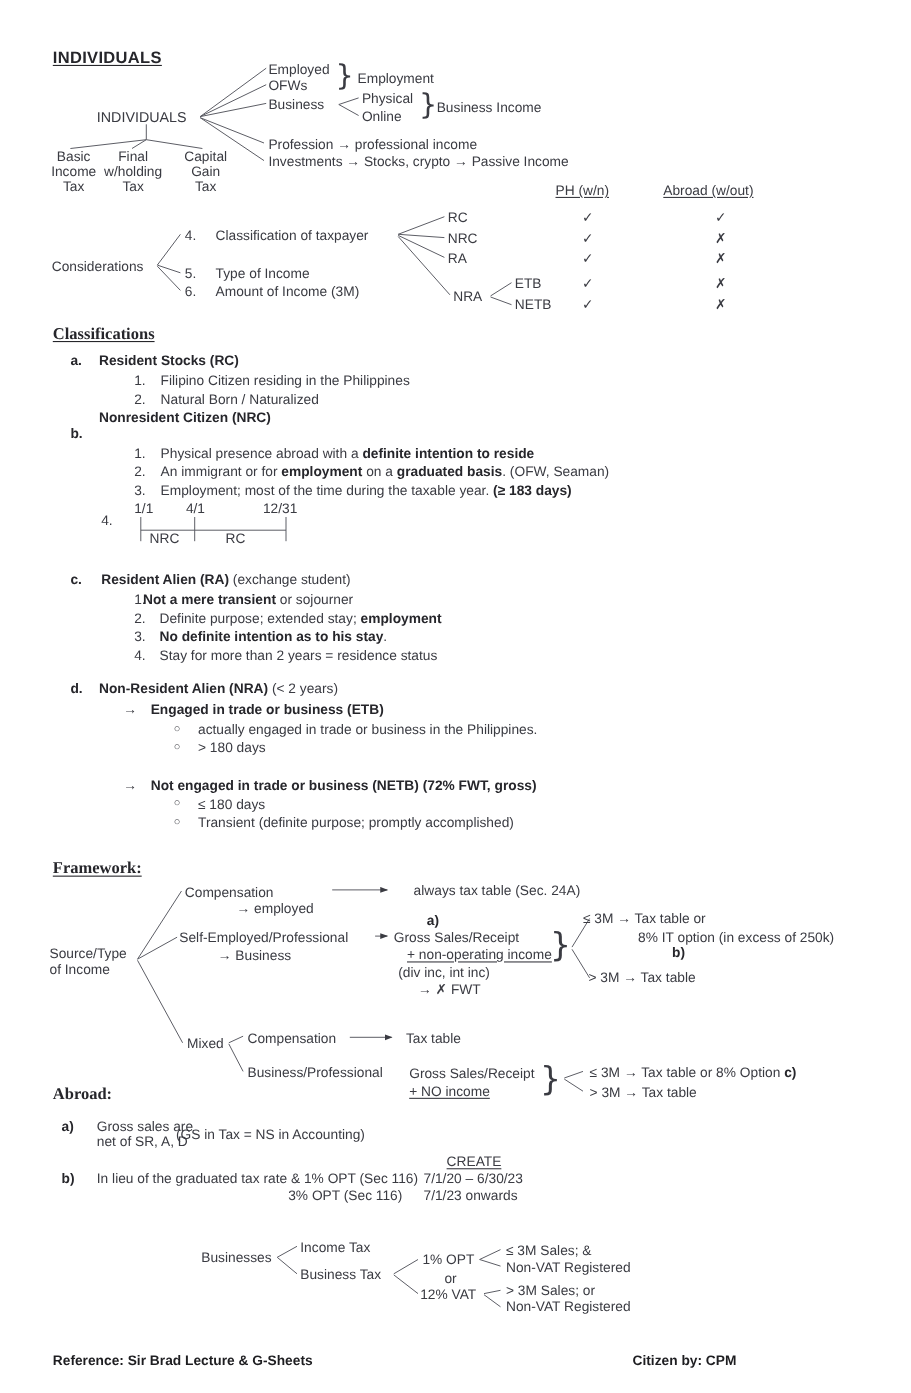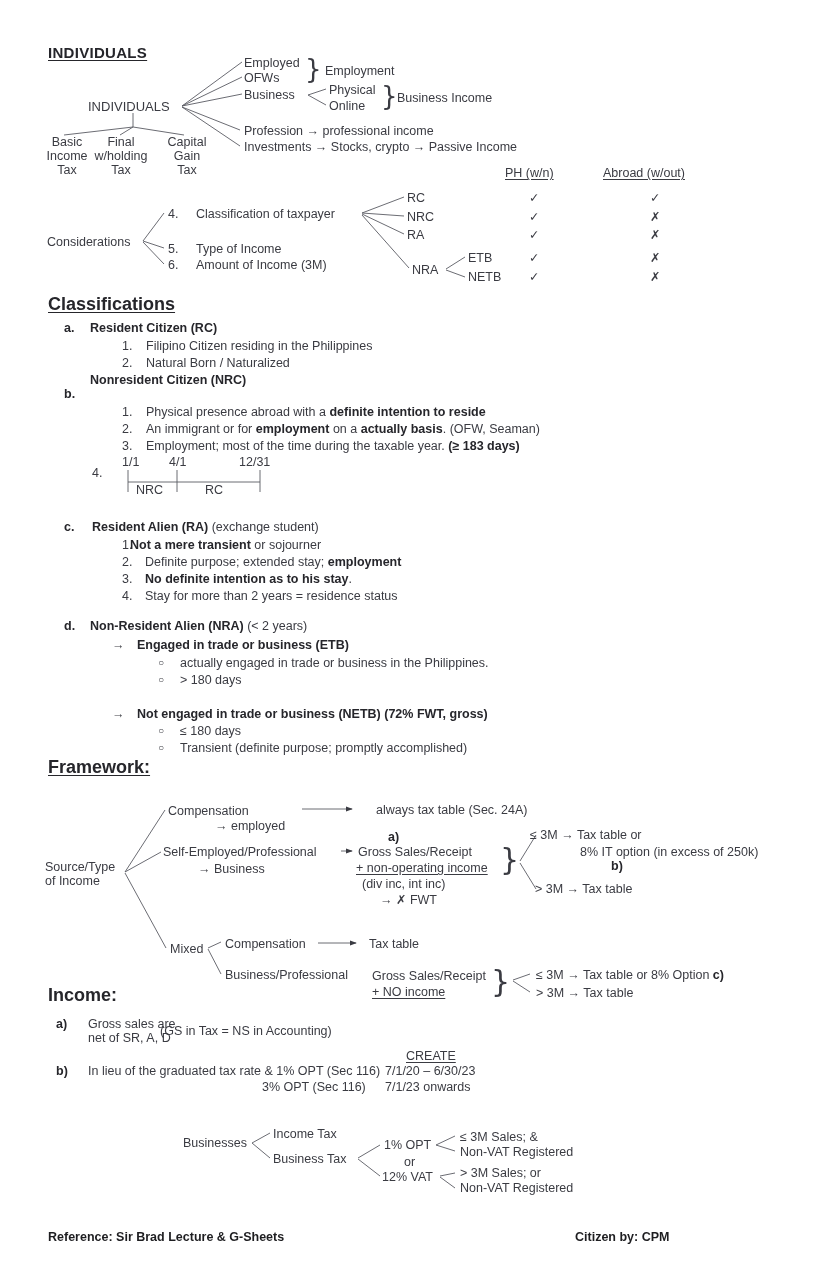--- a/index.html
+++ b/index.html
@@ -8,21 +8,21 @@
     font-family:"Liberation Sans","DejaVu Sans",sans-serif;
     color:#3a3b42;overflow:hidden;
   }
   .t{position:absolute;font-size:12.5px;line-height:14px;white-space:nowrap;}
   .b{font-weight:bold;}
   .dk{color:#26262b;}
   .u{text-decoration:underline;text-underline-offset:2px;}
   .pre{white-space:pre-line;}
   .ctr{text-align:center;}
   .title{font-size:15px;letter-spacing:.3px;}
-  .h2{font-size:18px;}
+  .h2{font-size:15px;font-family:Liberation Serif, serif;}
   .brace{font-family:"DejaVu Sans",sans-serif;font-weight:400;line-height:1;}
   .br26{font-size:26px;}
   .br30{font-size:30px;}
   svg.lines{position:absolute;left:0;top:0;pointer-events:none;}
 </style>
 </head>
 <body>
 
 <svg class="lines" width="828" height="1266" viewBox="0 0 828 1266">
   <defs>
@@ -133,32 +133,32 @@
 
 <span class="t" style="left:650px;top:191px">✓</span>
 <span class="t" style="left:650px;top:210px">✗</span>
 <span class="t" style="left:650px;top:228px">✗</span>
 <span class="t" style="left:650px;top:251px">✗</span>
 <span class="t" style="left:650px;top:270px">✗</span>
 
 <span class="t b u h2 dk" style="left:48px;top:297px">Classifications</span>
 
 <span class="t b dk" style="left:64px;top:321px">a.</span>
-<span class="t b dk" style="left:90px;top:321px">Resident Citizen (RC)</span>
+<span class="t b dk" style="left:90px;top:321px">Resident Stocks (RC)</span>
 <span class="t" style="left:122px;top:339px">1.</span>
 <span class="t" style="left:146px;top:339px">Filipino Citizen residing in the Philippines</span>
 <span class="t" style="left:122px;top:356px">2.</span>
 <span class="t" style="left:146px;top:356px">Natural Born / Naturalized</span>
 
 <span class="t b dk" style="left:64px;top:387px">b.</span>
 <span class="t b dk" style="left:90px;top:373px">Nonresident Citizen (NRC)</span>
 <span class="t" style="left:122px;top:405px">1.</span>
 <span class="t" style="left:146px;top:405px"><span>Physical presence abroad with a </span><span class="b dk">definite intention to reside</span></span>
 <span class="t" style="left:122px;top:422px">2.</span>
-<span class="t" style="left:146px;top:422px"><span>An immigrant or for </span><span class="b dk">employment</span><span> on a </span><span class="b dk">actually basis</span><span>. (OFW, Seaman)</span></span>
+<span class="t" style="left:146px;top:422px"><span>An immigrant or for </span><span class="b dk">employment</span><span> on a </span><span class="b dk">graduated basis</span><span>. (OFW, Seaman)</span></span>
 <span class="t" style="left:122px;top:439px">3.</span>
 <span class="t" style="left:146px;top:439px"><span>Employment; most of the time during the taxable year. </span><span class="b dk">(≥ 183 days)</span></span>
 
 <span class="t" style="left:92px;top:466px">4.</span>
 <span class="t" style="left:122px;top:455px">1/1</span>
 <span class="t" style="left:169px;top:455px">4/1</span>
 <span class="t" style="left:239px;top:455px">12/31</span>
 <span class="t" style="left:136px;top:483px">NRC</span>
 <span class="t" style="left:205px;top:483px">RC</span>
 
@@ -181,52 +181,52 @@
 <span class="t" style="left:180px;top:656px">actually engaged in trade or business in the Philippines.</span>
 <span class="t" style="left:158px;top:673px;font-size:10px">○</span>
 <span class="t" style="left:180px;top:673px">&gt; 180 days</span>
 <span class="t" style="left:112px;top:707px">→</span>
 <span class="t b dk" style="left:137px;top:707px">Not engaged in trade or business (NETB) (72% FWT, gross)</span>
 <span class="t" style="left:158px;top:724px;font-size:10px">○</span>
 <span class="t" style="left:180px;top:724px">≤ 180 days</span>
 <span class="t" style="left:158px;top:741px;font-size:10px">○</span>
 <span class="t" style="left:180px;top:741px">Transient (definite purpose; promptly accomplished)</span>
 
-<span class="t b u h2 dk" style="left:48px;top:760px">Framework:</span>
+<span class="t b u h2 dk" style="left:48px;top:783px">Framework:</span>
 <span class="t pre" style="left:45px;top:860px">Source/Type
 of Income</span>
 
 <span class="t" style="left:168px;top:804px">Compensation</span>
 <span class="t" style="left:215px;top:819px">→ employed</span>
 <span class="t" style="left:376px;top:803px">always tax table (Sec. 24A)</span>
 
 <span class="t" style="left:163px;top:845px">Self-Employed/Professional</span>
 <span class="t" style="left:198px;top:862px">→ Business</span>
 <span class="t b dk" style="left:388px;top:830px">a)</span>
 <span class="t" style="left:358px;top:845px">Gross Sales/Receipt</span>
-<span class="t u" style="left:356px;top:861px">+ non-operating income</span>
+<span class="t u" style="left:370px;top:861px">+ non-operating income</span>
 <span class="t" style="left:362px;top:877px">(div inc, int inc)</span>
 <span class="t" style="left:380px;top:893px">→ ✗ FWT</span>
 <span class="t brace br30" style="left:500px;top:845px">}</span>
 <span class="t" style="left:530px;top:828px">≤ 3M → Tax table or</span>
 <span class="t" style="left:580px;top:845px">8% IT option (in excess of 250k)</span>
 <span class="t b dk" style="left:611px;top:859px">b)</span>
 <span class="t" style="left:535px;top:882px">&gt; 3M → Tax table</span>
 
 <span class="t" style="left:170px;top:942px">Mixed</span>
 <span class="t" style="left:225px;top:937px">Compensation</span>
 <span class="t" style="left:369px;top:937px">Tax table</span>
 <span class="t" style="left:225px;top:968px">Business/Professional</span>
 <span class="t" style="left:372px;top:969px">Gross Sales/Receipt</span>
 <span class="t u" style="left:372px;top:985px">+ NO income</span>
 <span class="t brace br30" style="left:491px;top:967px">}</span>
 <span class="t" style="left:536px;top:968px"><span>≤ 3M → Tax table or 8% Option </span><span class="b dk">c)</span></span>
 <span class="t" style="left:536px;top:986px">&gt; 3M → Tax table</span>
 
-<span class="t b h2 dk" style="left:48px;top:988px">Income:</span>
+<span class="t b h2 dk" style="left:48px;top:988px">Abroad:</span>
 <span class="t b dk" style="left:56px;top:1017px">a)</span>
 <span class="t pre" style="left:88px;top:1017px">Gross sales are
 net of SR, A, D</span>
 <span class="t" style="left:160px;top:1024px">(GS in Tax = NS in Accounting)</span>
 <span class="t u" style="left:406px;top:1049px">CREATE</span>
 <span class="t b dk" style="left:56px;top:1064px">b)</span>
 <span class="t" style="left:88px;top:1064px">In lieu of the graduated tax rate &amp; 1% OPT (Sec 116)</span>
 <span class="t" style="left:385px;top:1064px">7/1/20 – 6/30/23</span>
 <span class="t" style="left:262px;top:1080px">3% OPT (Sec 116)</span>
 <span class="t" style="left:385px;top:1080px">7/1/23 onwards</span>

